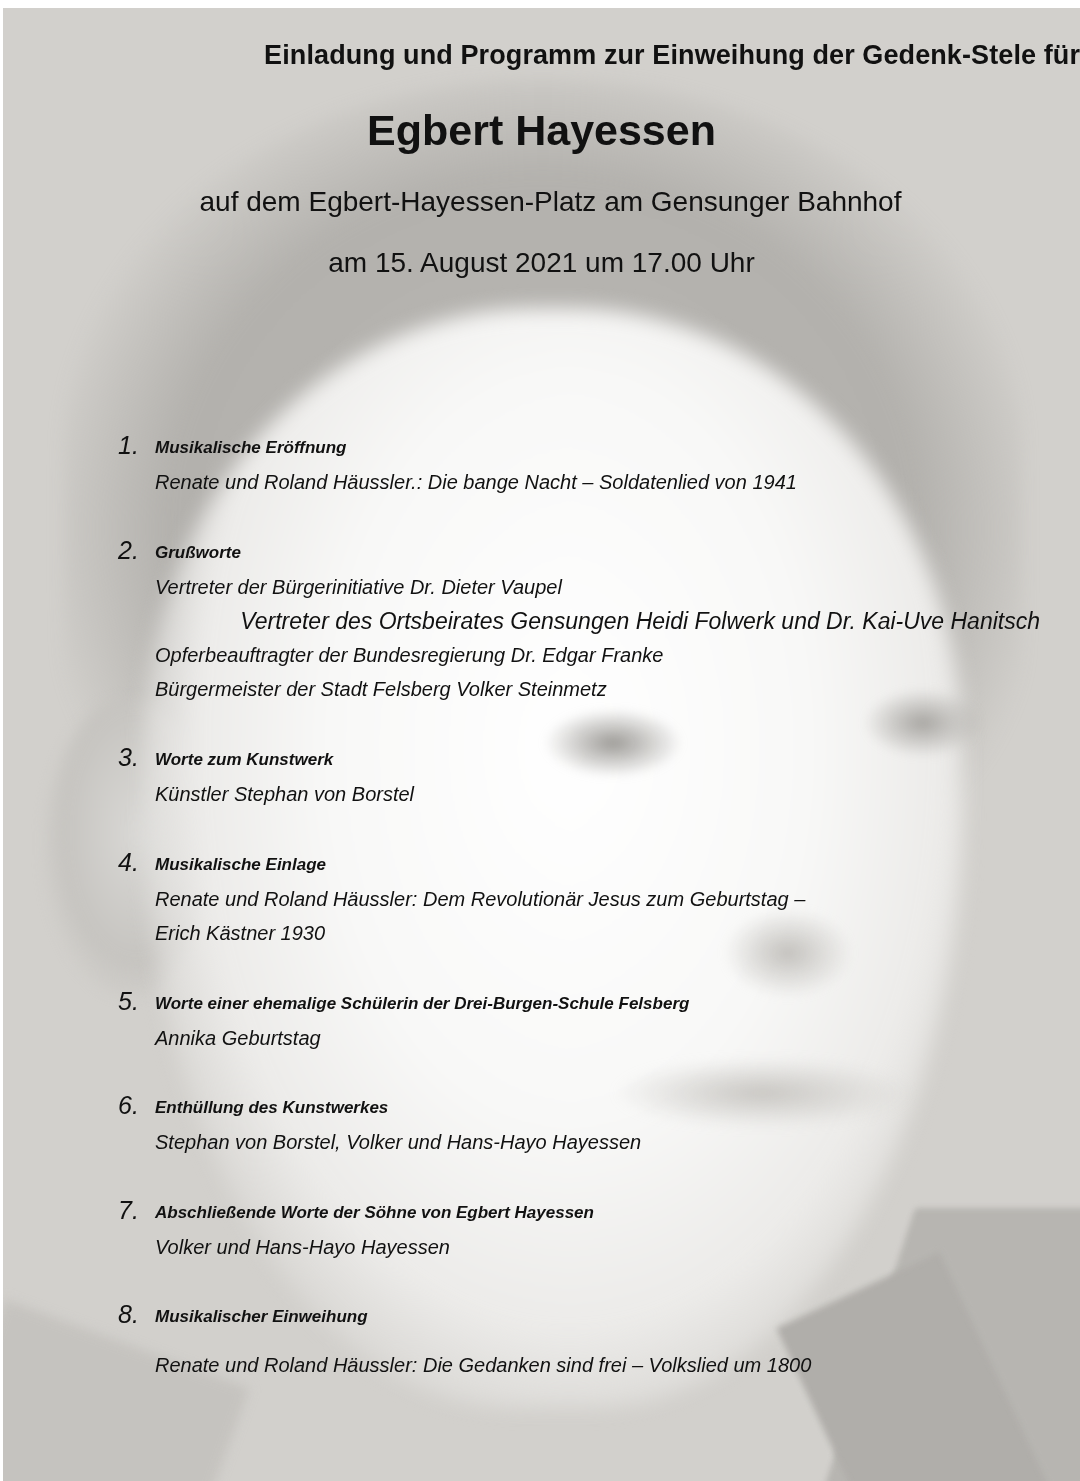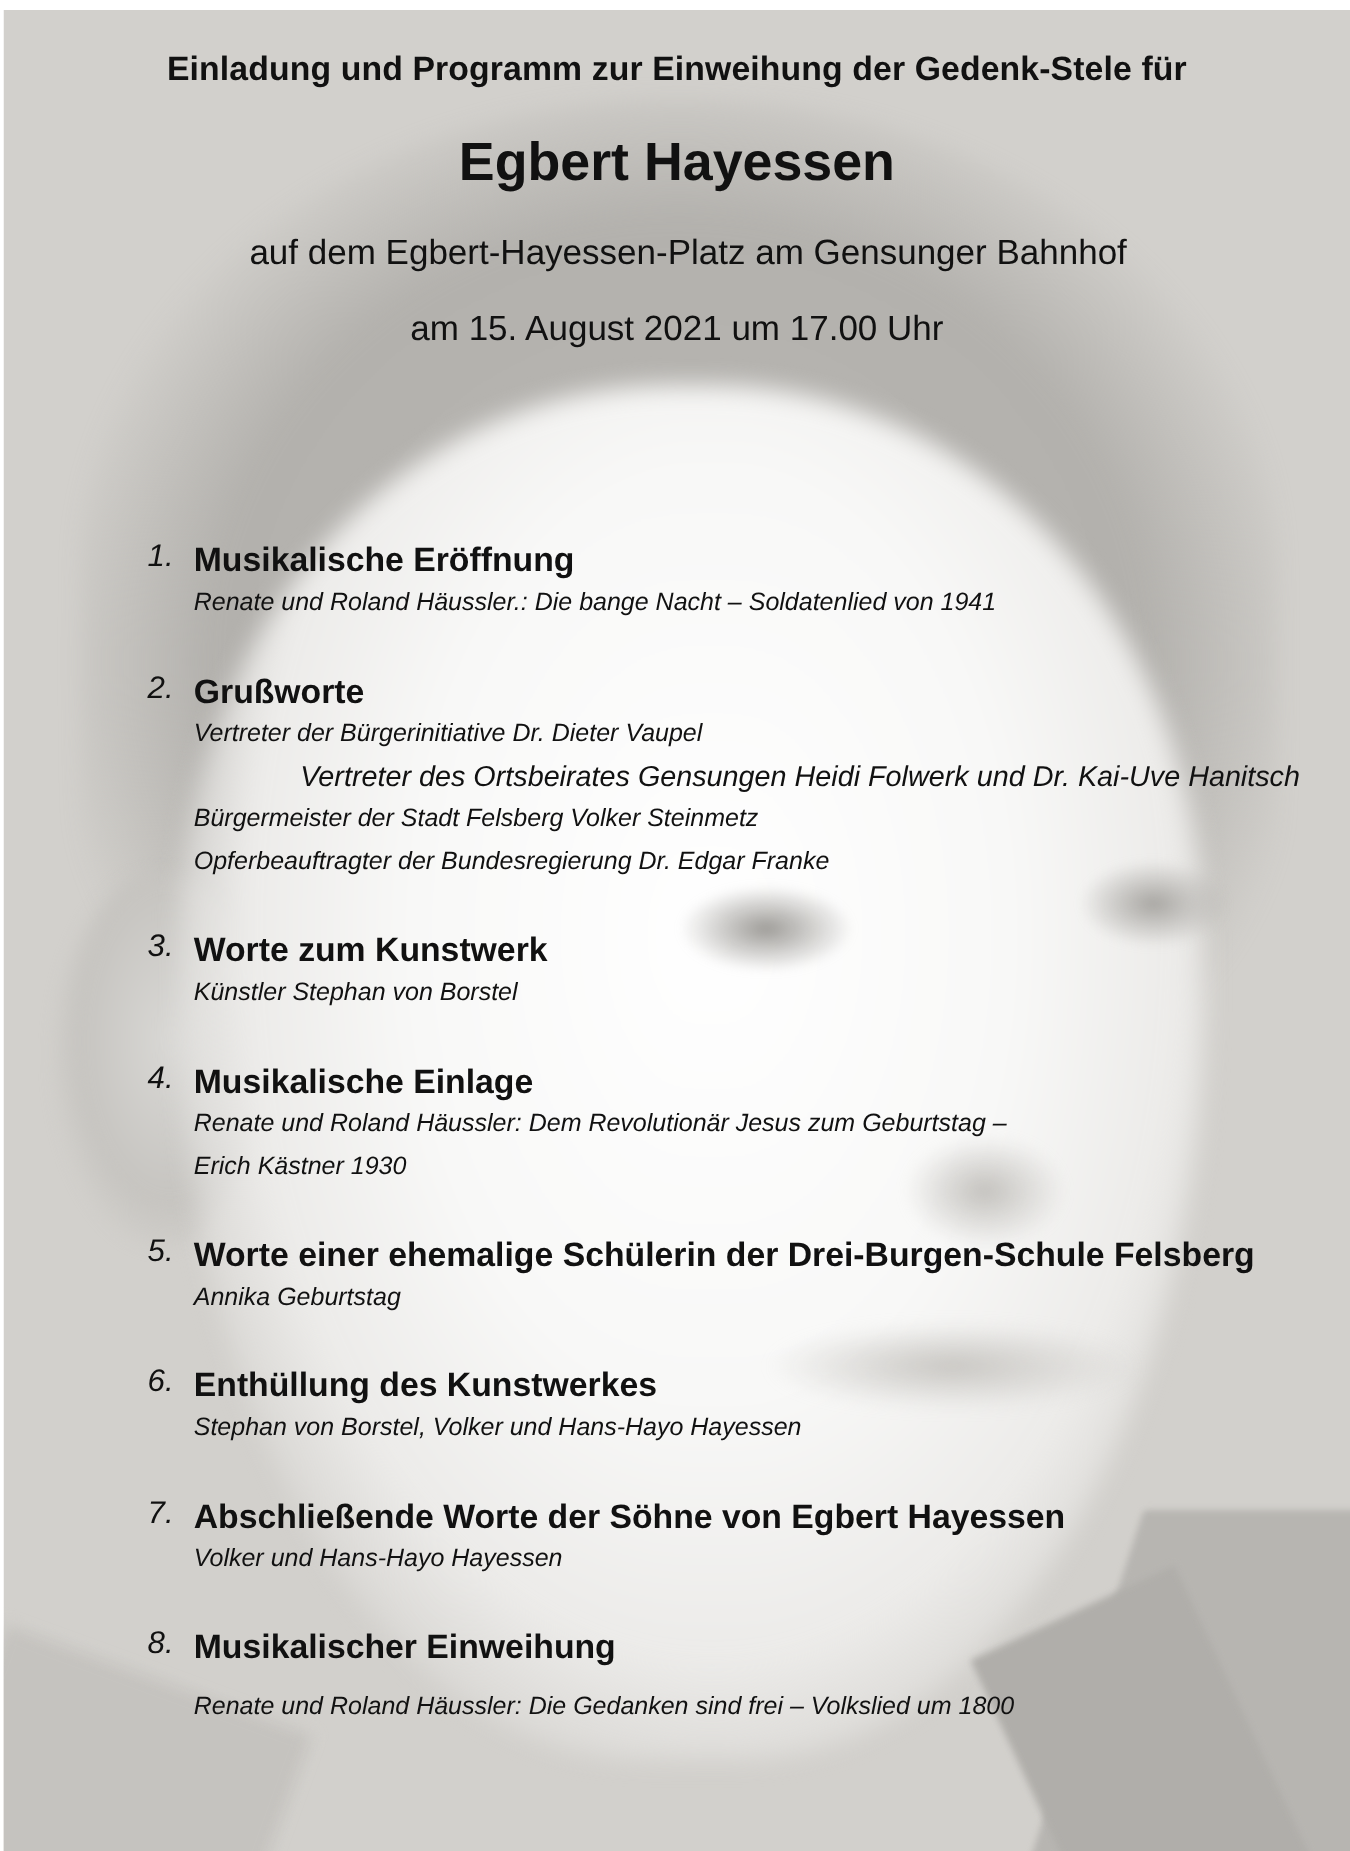--- a/index.html
+++ b/index.html
@@ -71,21 +71,21 @@
       background: #c5c3bf;
       transform: rotate(20deg);
       filter: blur(6px);
     }
 
     .content { position: absolute; left: 0; top: 0; width: 1077px; height: 1473px; }
 
     .header { text-align: center; }
     .intro {
       position: absolute; left: 0; right: 0; top: 32px;
-      font-size: 27px; font-weight: bold; letter-spacing: 0.1px;
+      font-size: 27px; font-weight: bold; letter-spacing: 0.1px; text-align: right;
     }
     .name {
       position: absolute; left: 0; right: 0; top: 98px;
       font-size: 43px; font-weight: bold;
     }
     .place {
       position: absolute; left: 0; right: 0; top: 178px;
       font-size: 28px;
       padding-left: 18px;
     }
@@ -95,21 +95,21 @@
     }
 
     .program { position: absolute; left: 0; top: 0; width: 100%; height: 100%; }
     .item { position: absolute; left: 115px; right: 40px; }
     .num {
       position: absolute; left: 0; top: 0; width: 36px;
       font-size: 25px; font-style: italic;
     }
     .title {
       margin-left: 37px;
-      font-size: 27px; font-weight: bold; line-height: 34px;
+      font-size: 17px; font-weight: bold; line-height: 34px; font-style: italic;
     }
     .line {
       margin-left: 37px;
       font-size: 20px; font-style: italic; line-height: 34px;
       white-space: nowrap;
     }
     .line.small { font-size: 23px; text-align: right; }
   </style>
 </head>
 <body>
@@ -139,22 +139,22 @@
         <div class="num">1.</div>
         <div class="title">Musikalische Eröffnung</div>
         <div class="line">Renate und Roland Häussler.: Die bange Nacht – Soldatenlied von 1941</div>
       </div>
 
       <div class="item" style="top:528px">
         <div class="num">2.</div>
         <div class="title">Grußworte</div>
         <div class="line">Vertreter der Bürgerinitiative Dr. Dieter Vaupel</div>
         <div class="line small">Vertreter des Ortsbeirates Gensungen Heidi Folwerk und Dr. Kai-Uve Hanitsch</div>
+        <div class="line">Opferbeauftragter der Bundesregierung Dr. Edgar Franke</div>
         <div class="line">Bürgermeister der Stadt Felsberg Volker Steinmetz</div>
-        <div class="line">Opferbeauftragter der Bundesregierung Dr. Edgar Franke</div>
       </div>
 
       <div class="item" style="top:735px">
         <div class="num">3.</div>
         <div class="title">Worte zum Kunstwerk</div>
         <div class="line">Künstler Stephan von Borstel</div>
       </div>
 
       <div class="item" style="top:840px">
         <div class="num">4.</div>

